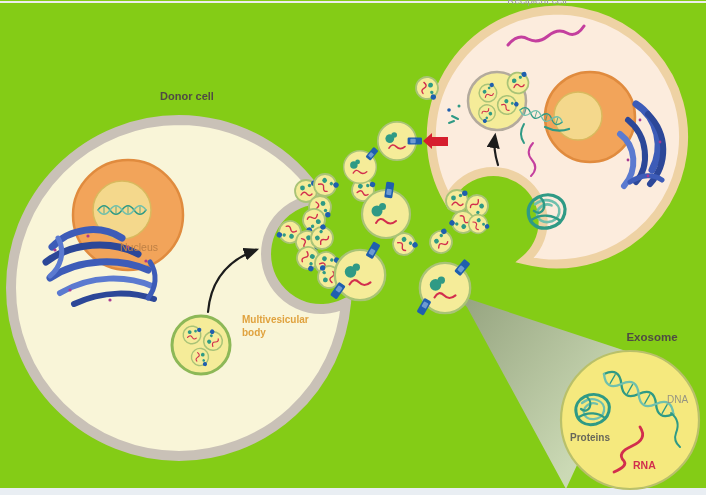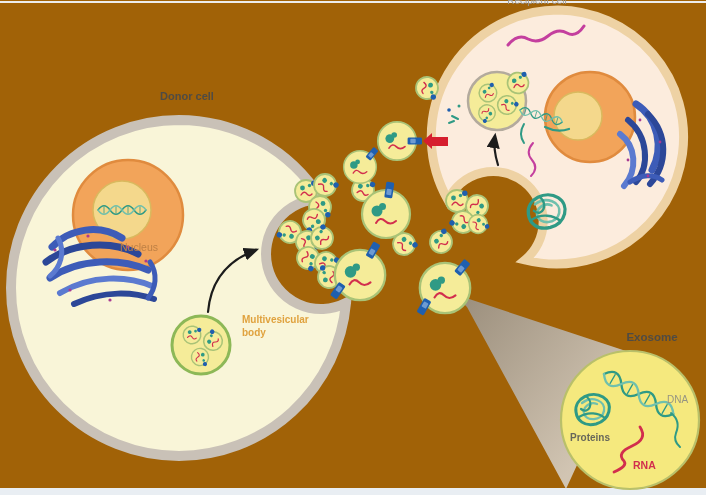--- a/index.html
+++ b/index.html
@@ -1,16 +1,16 @@
 <!DOCTYPE html>
 <html style="--donor-cell-fill: #f9f5d8; --donor-membrane: #c9c1b7; --recipient-cell-fill: #fcecdd; --recipient-membrane: #eed2a4; --nucleus-fill: #f2a45a; --nucleus-stroke: #e08b3e; --nucleolus-fill: #f4d88c; --nucleolus-stroke: #d9b95e; --exosome-fill: #f5ec99; --exosome-stroke: #a9c377; --exosome-detail-fill: #f5e97e; --exosome-detail-stroke: #b9c06a; --mvb-stroke: #8db857; --endosome-stroke: #b3aa9d; --er-blue: #3d5cb8; --er-blue-dark: #2c4798; --er-blue-light: #5b7ad0; --er-dot-magenta: #a93a92; --protein-teal: #2f9a85; --protein-teal-light: #6fc0ad; --rna-red: #d22e4d; --rna-magenta: #c43f9e; --surface-protein-blue: #1f5fae; --surface-protein-blue-light: #6d9bd2; --receptor-red: #d61e2e; --arrow-black: #1c1c1c; --cone-gray-dark: #9a9a9a; --cone-gray-light: #dddddd; --label-gray: #4f4b44; --label-orange: #bf8045; --label-tan: #e0a23e; --label-olive: #67675a; --label-dna-gray: #959482;"><head>
 <meta charset="utf-8">
 <style>
   html,body{margin:0;padding:0;background:#fff;}
-  #stage{position:relative;width:706px;height:495px;background:#a16207;overflow:hidden;
+  #stage{position:relative;width:706px;height:495px;background:#84cc16;overflow:hidden;
          font-family:"Liberation Sans", sans-serif;}
   svg text{font-family:"Liberation Sans", sans-serif;}
   
   .donor-body{fill:var(--donor-cell-fill);stroke:var(--donor-membrane);stroke-width:10;}
   .recip-body{fill:var(--recipient-cell-fill);stroke:var(--recipient-membrane);stroke-width:9;}
   .nucleus{fill:var(--nucleus-fill);stroke:var(--nucleus-stroke);stroke-width:2.5;}
   .nucleolus{fill:var(--nucleolus-fill);stroke:var(--nucleolus-stroke);stroke-width:1.5;}
   .exo-body{fill:var(--exosome-fill);stroke:var(--exosome-stroke);}
   .exo-detail{fill:var(--exosome-detail-fill);stroke:var(--exosome-detail-stroke);stroke-width:2.2;}
   .mvb{fill:var(--exosome-fill);stroke:var(--mvb-stroke);stroke-width:3;}

